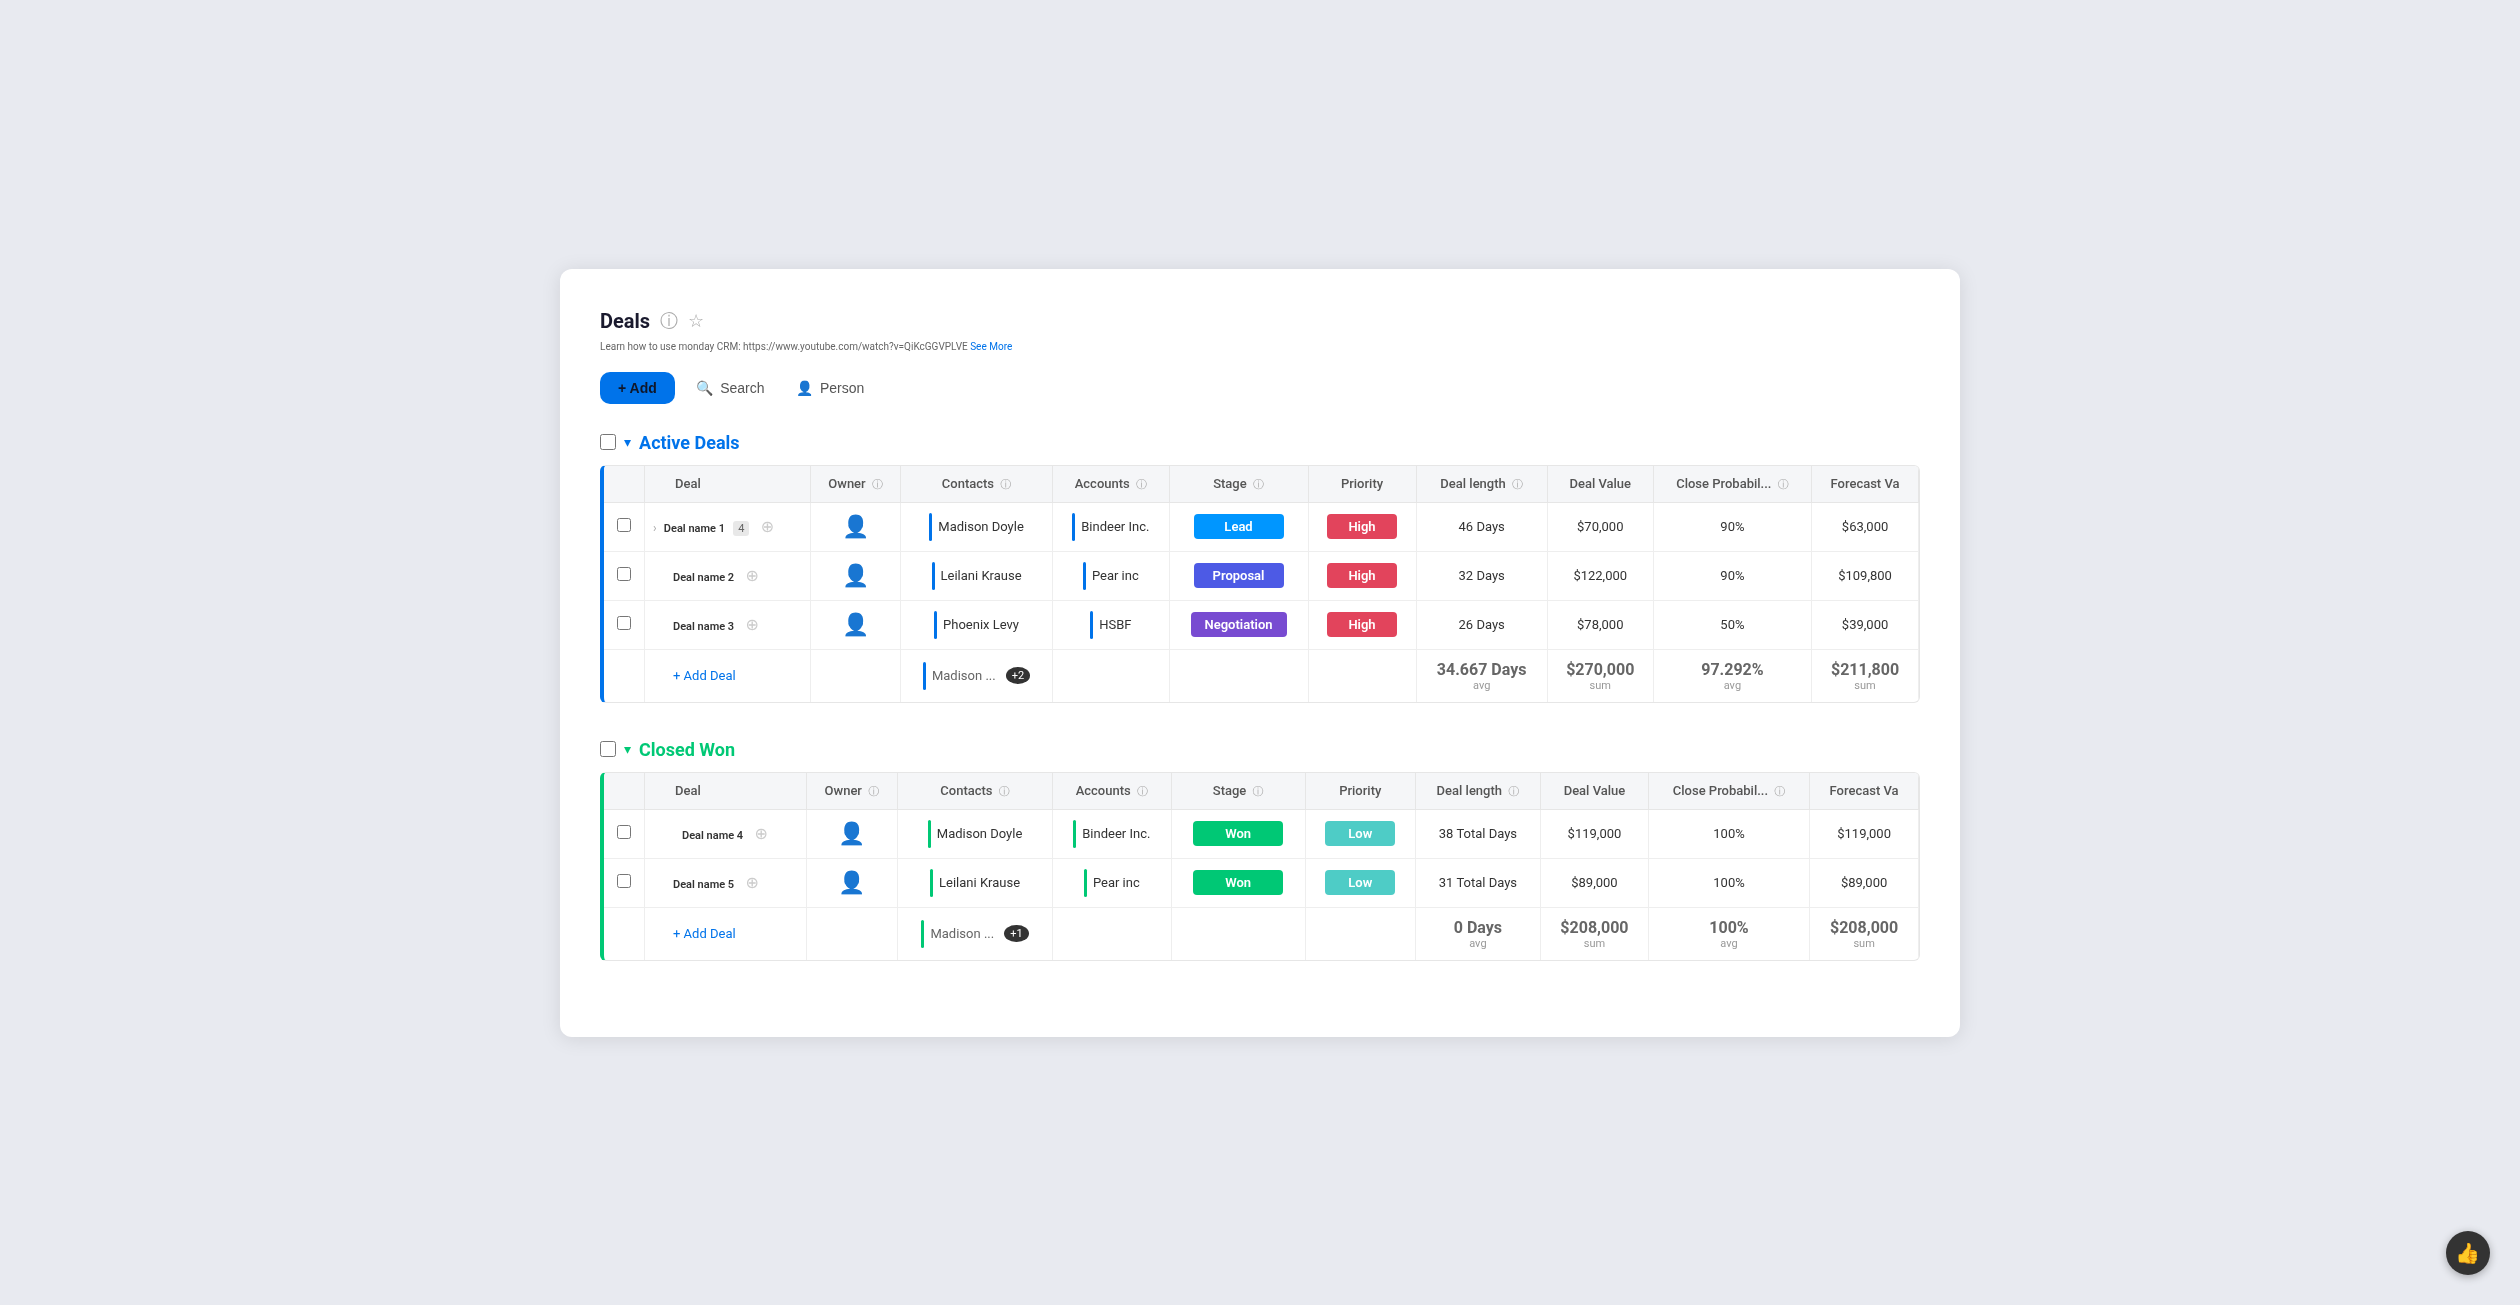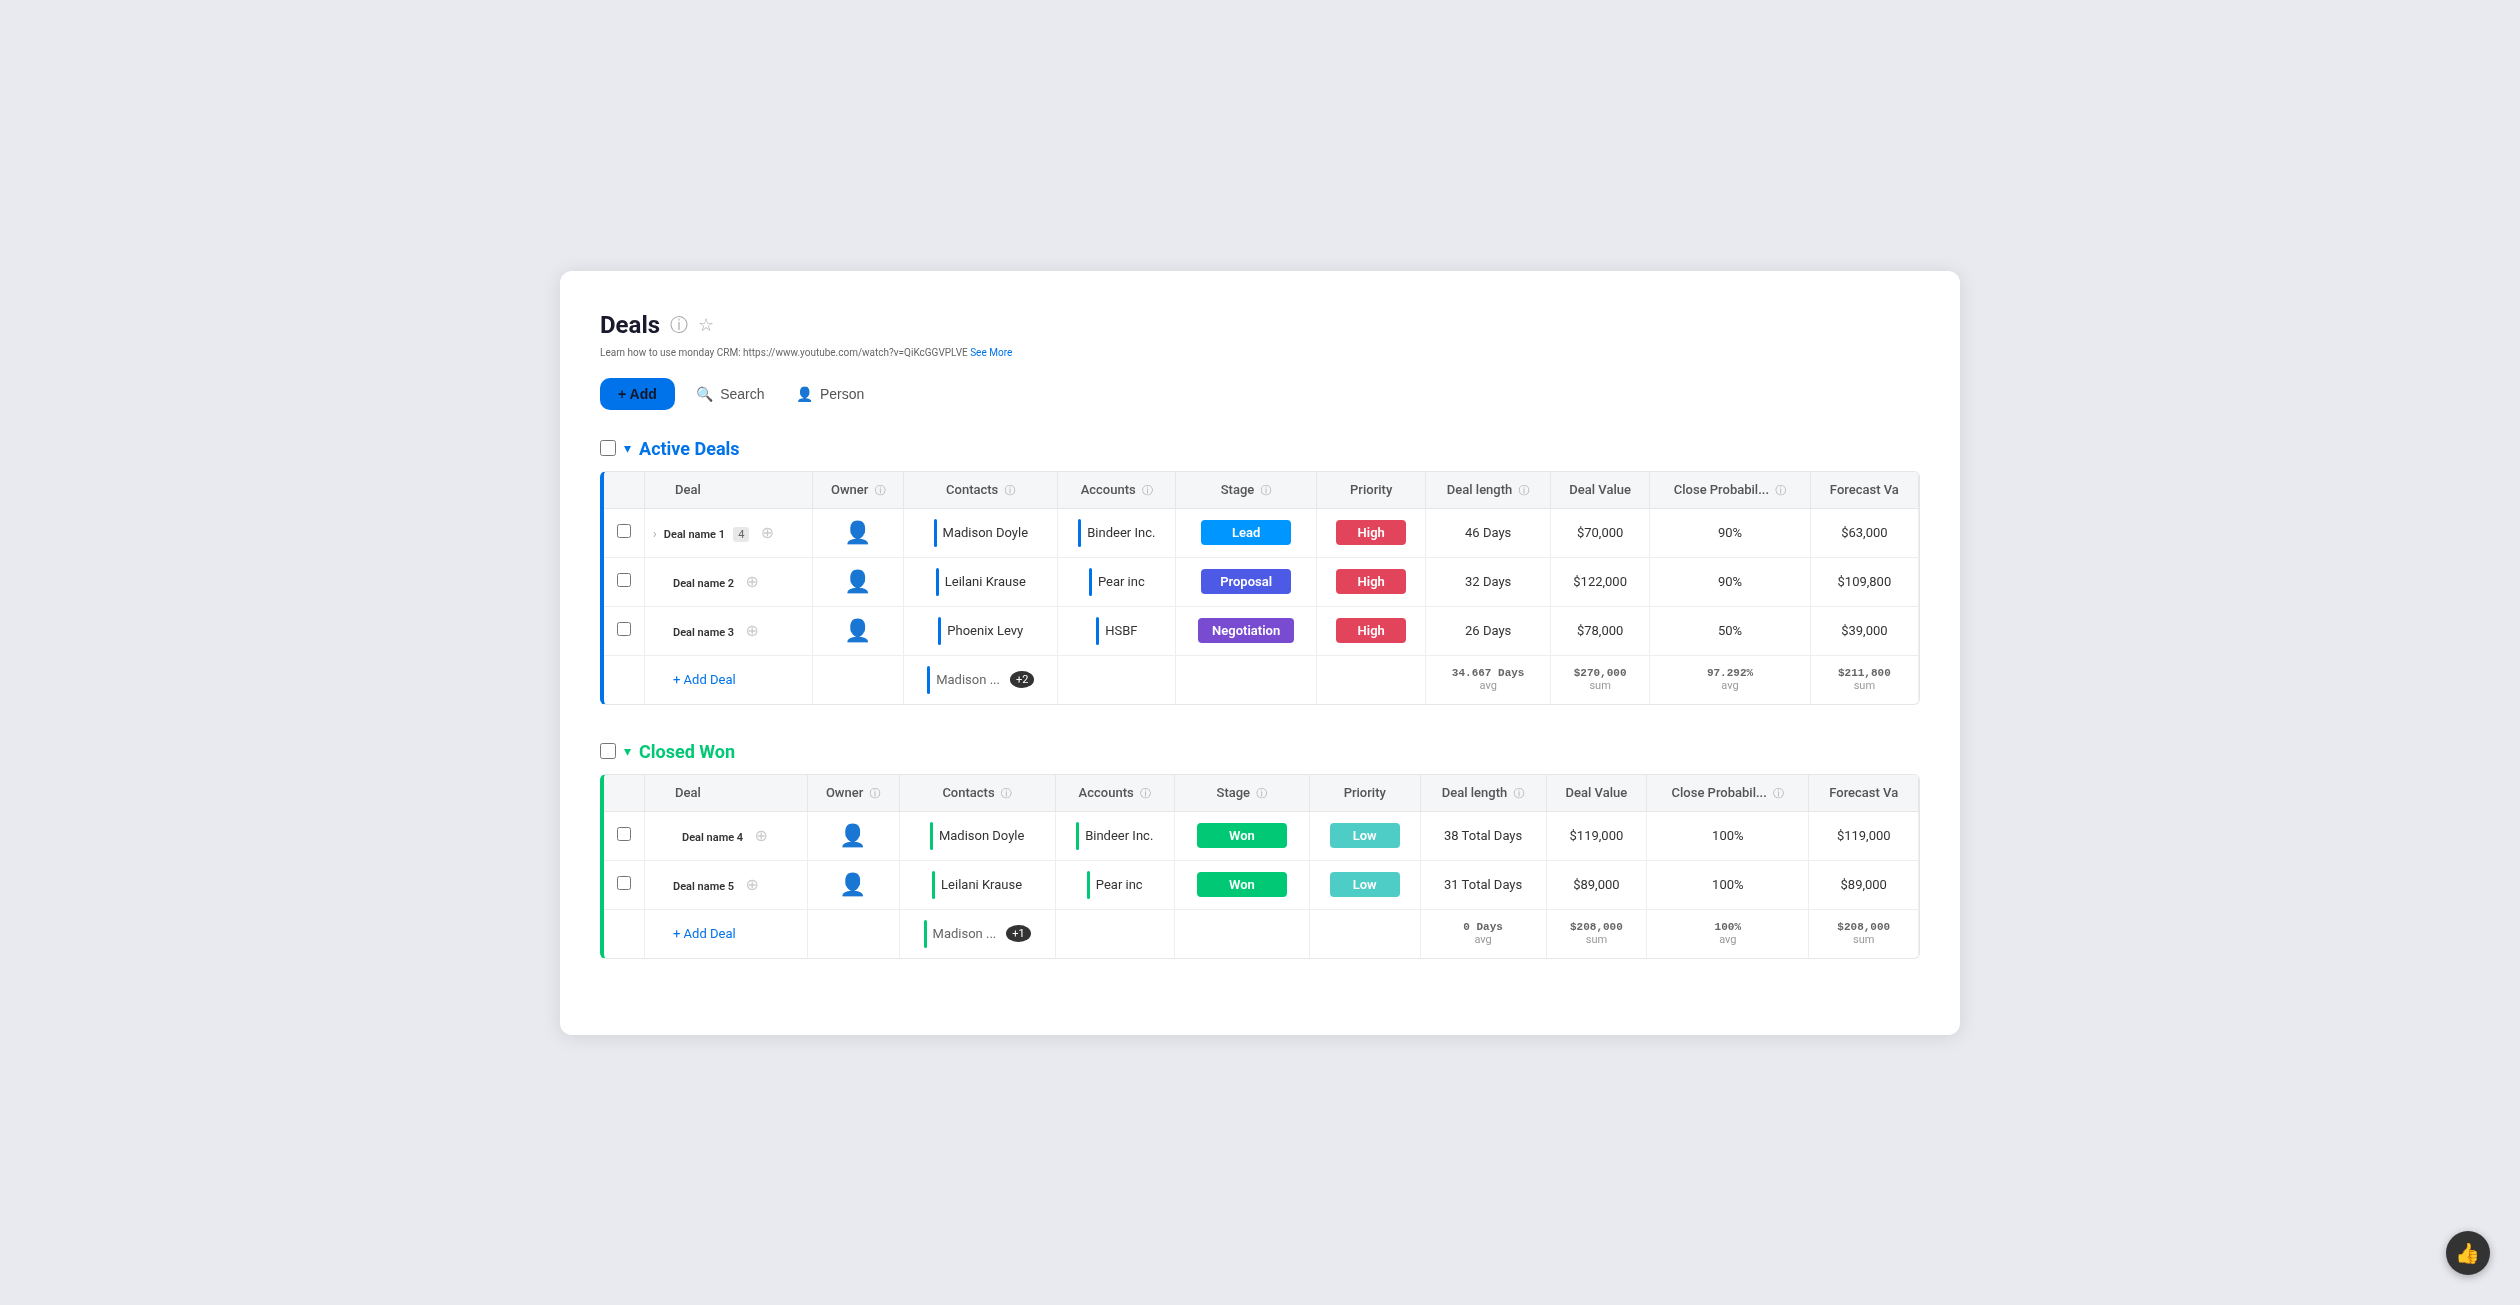--- a/index.html
+++ b/index.html
@@ -19,21 +19,21 @@
       width: 1400px;
       padding: 40px 40px 40px 40px;
     }
     .page-title-row {
       display: flex;
       align-items: center;
       gap: 10px;
       margin-bottom: 8px;
     }
     .page-title {
-      font-size: 24px;
+      font-size: 20px;
       font-weight: 700;
       color: #1a1a2e;
     }
     .title-icon {
       color: #aaa;
       font-size: 18px;
       cursor: pointer;
     }
     .subtitle {
       font-size: 10px;
@@ -207,23 +207,22 @@
       font-weight: 600;
       color: #fff;
       display: inline-block;
       min-width: 70px;
       text-align: center;
     }
     .priority-high { background: #e2445c; }
     .priority-low { background: #4eccc6; }
     .summary-val {
       font-weight: 700;
-      font-size: 11px;
+      font-size: 16px;
       display: block;
-      font-family: Liberation Mono, monospace;
     }
     .summary-label {
       font-size: 11px;
       color: #999;
       display: block;
     }
     .add-deal-row td {
       color: #666;
       font-size: 13px;
       cursor: pointer;

